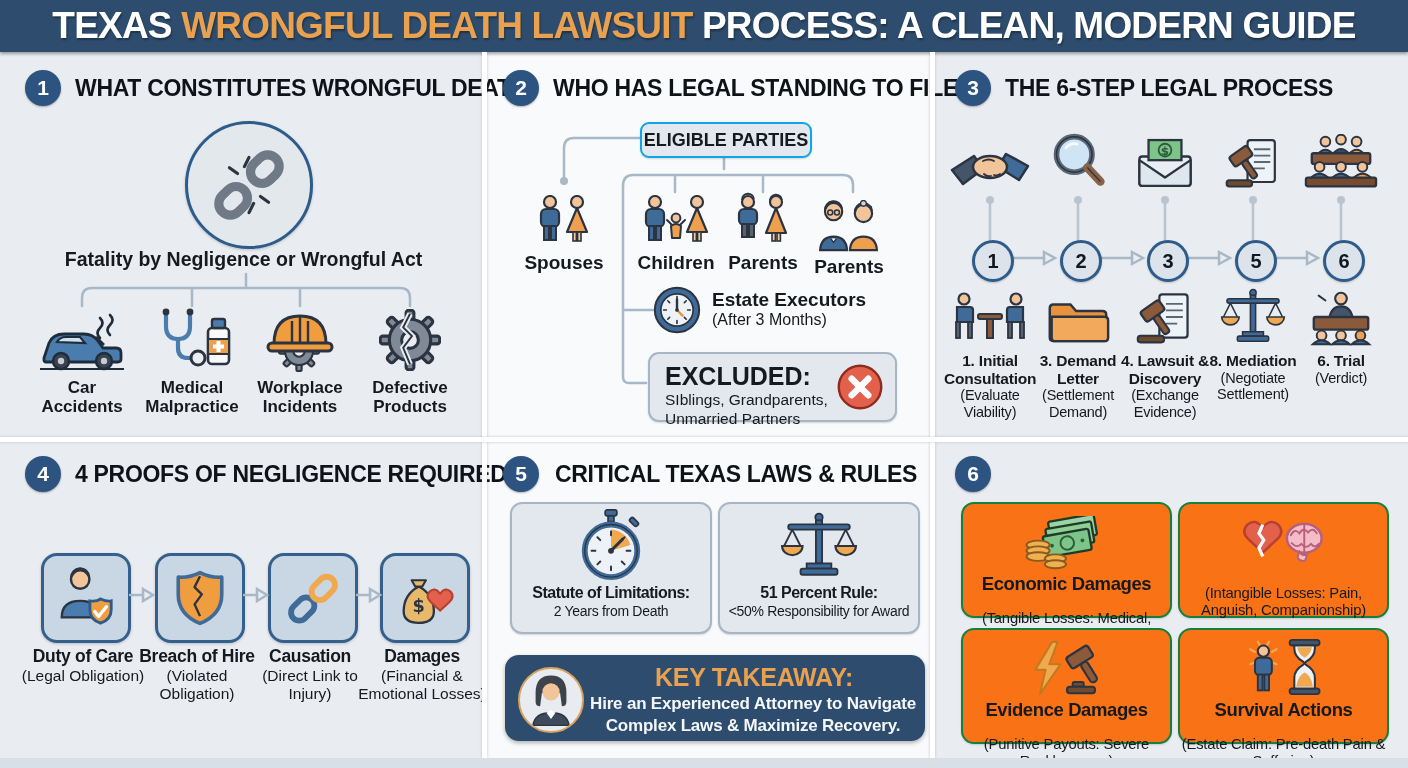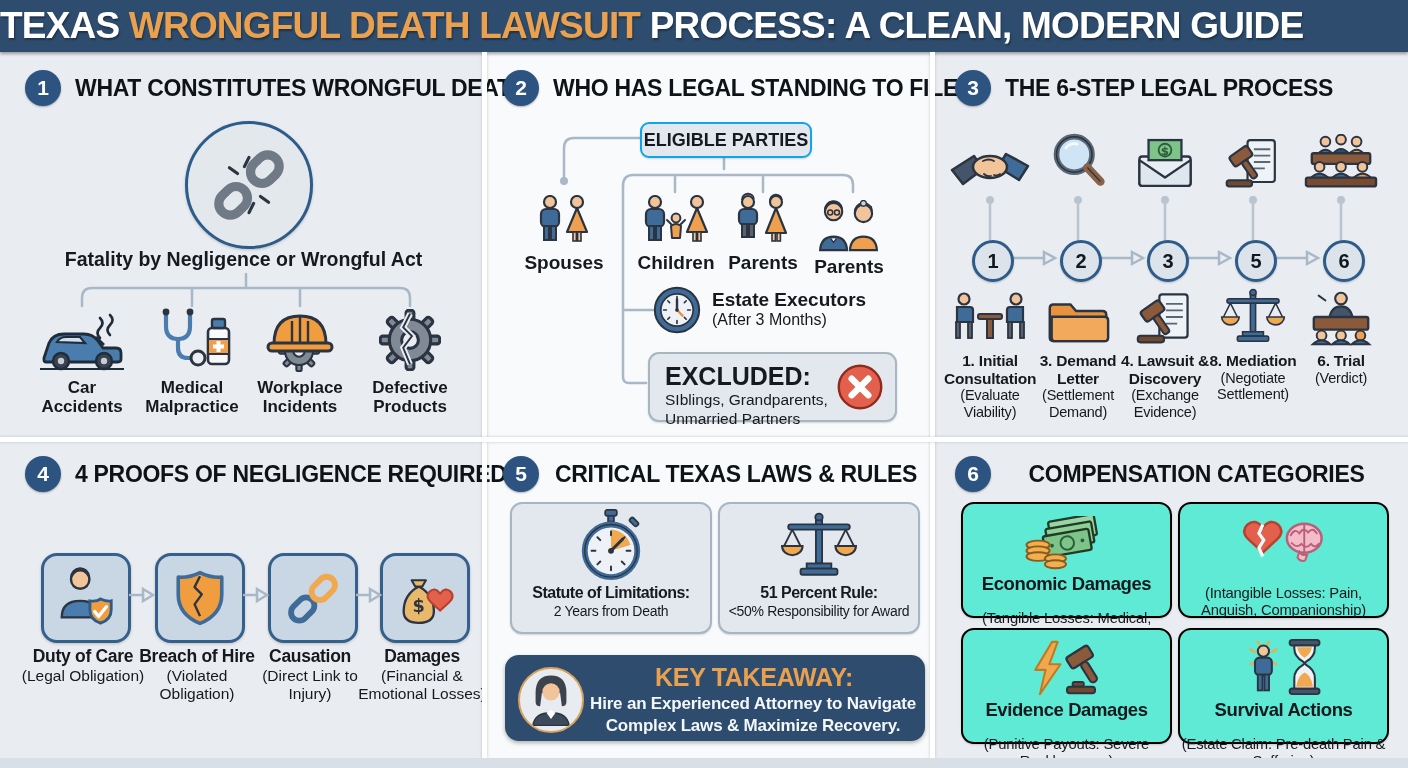--- a/index.html
+++ b/index.html
@@ -4,21 +4,21 @@
 <style>
   html,body{margin:0;padding:0;background:#cfd6dd;}
   .page{position:relative;width:1408px;height:768px;overflow:hidden;background:#e9edf2;
         font-family:"Liberation Sans",sans-serif;color:#16191d;}
   .midcol{position:absolute;left:487px;top:52px;width:448px;height:716px;background:#f8fafc;}
   .vdiv{position:absolute;top:52px;width:5px;height:706px;background:#ffffff;box-shadow:0 0 3px rgba(90,110,130,.35);}
   .hdiv{position:absolute;left:0;top:437px;width:1408px;height:5px;background:#ffffff;box-shadow:0 0 3px rgba(90,110,130,.35);}
   .bottomstrip{position:absolute;left:0;top:758px;width:1408px;height:10px;background:#d9dfe6;}
 
   .header{position:absolute;left:0;top:0;width:1408px;height:52px;background:#2e4d6e;
-          display:flex;align-items:center;box-shadow:0 2px 3px rgba(0,0,0,.35);}
+          display:flex;align-items:center;justify-content:center;box-shadow:0 2px 3px rgba(0,0,0,.35);}
   .header .t{font-weight:bold;font-size:37px;letter-spacing:-0.8px;color:#fff;white-space:pre;
              text-shadow:1px 2px 2px rgba(0,0,0,.35);}
   .header .hl{color:#e9a04f;}
 
   .sec{position:absolute;}
   .sec-head{position:absolute;display:flex;align-items:center;gap:14px;}
   .badge{width:36px;height:36px;border-radius:50%;background:#2d5380;color:#fff;font-weight:bold;
          font-size:21px;display:flex;align-items:center;justify-content:center;flex:0 0 auto;
          box-shadow:0 1px 2px rgba(0,0,0,.3);}
   .sec-title{font-weight:bold;font-size:23px;color:#0f1318;letter-spacing:-0.3px;white-space:nowrap;}
@@ -83,21 +83,21 @@
   .takeaway{position:absolute;left:18px;top:215px;width:420px;height:86px;background:#2e4d6e;
             border-radius:14px;box-shadow:0 2px 4px rgba(0,0,0,.3);}
   .takeaway .av{position:absolute;left:13px;top:12px;width:62px;height:62px;border-radius:50%;
                 background:#e8ecf1;border:2.5px solid #d8a35c;overflow:hidden;}
   .takeaway .tt{position:absolute;left:86px;top:8px;width:326px;text-align:center;color:#e9a04f;
                 font-weight:bold;font-size:25px;letter-spacing:-0.3px;}
   .takeaway .tl{position:absolute;left:80px;top:38px;width:336px;text-align:center;color:#f4f7fa;
                 font-weight:bold;font-size:17px;letter-spacing:-0.2px;line-height:1.3;}
 
   
-  .compbox{position:absolute;width:207px;background:#5eead4;border:2px solid #000000;border-radius:13px;
+  .compbox{position:absolute;width:207px;background:#f97316;border:2px solid #15803d;border-radius:13px;
            text-align:center;box-shadow:0 1px 2px rgba(0,0,0,.15);}
   .compbox .ic{height:60px;display:flex;align-items:flex-end;justify-content:center;padding-top:6px;}
   .compbox .t{font-weight:bold;font-size:18.5px;letter-spacing:-0.4px;margin-top:3px;}
   .compbox .s{font-size:14.8px;letter-spacing:-0.2px;line-height:1.15;margin-top:15px;}
 </style>
 </head>
 <body>
 
 <svg width="0" height="0" style="position:absolute">
 <defs>
@@ -783,21 +783,20 @@
       <div class="tl">
         <div>Hire an Experienced Attorney to Navigate</div>
         <div>Complex Laws &amp; Maximize Recovery.</div>
       </div>
     </div>
   </div>
 
   <div class="sec" style="left:935px;top:440px;width:473px;height:328px;">
     <div class="sec-head" style="left:20px;top:16px;width:433px;">
       <div class="badge">6</div>
-      <div class="sec-title" style="margin:0 auto;">COMPENSATION CATEGORIES</div>
     </div>
     <div class="compbox" style="left:26px;top:62px;height:112px;">
       <div class="ic">
           <svg width="90" height="54">
             <use href="#i-cash"></use>
           </svg>
         </div>
       <div class="t">Economic Damages</div>
       <div class="s">(Tangible Losses: Medical, Funeral, Lost Income)</div>
     </div>

